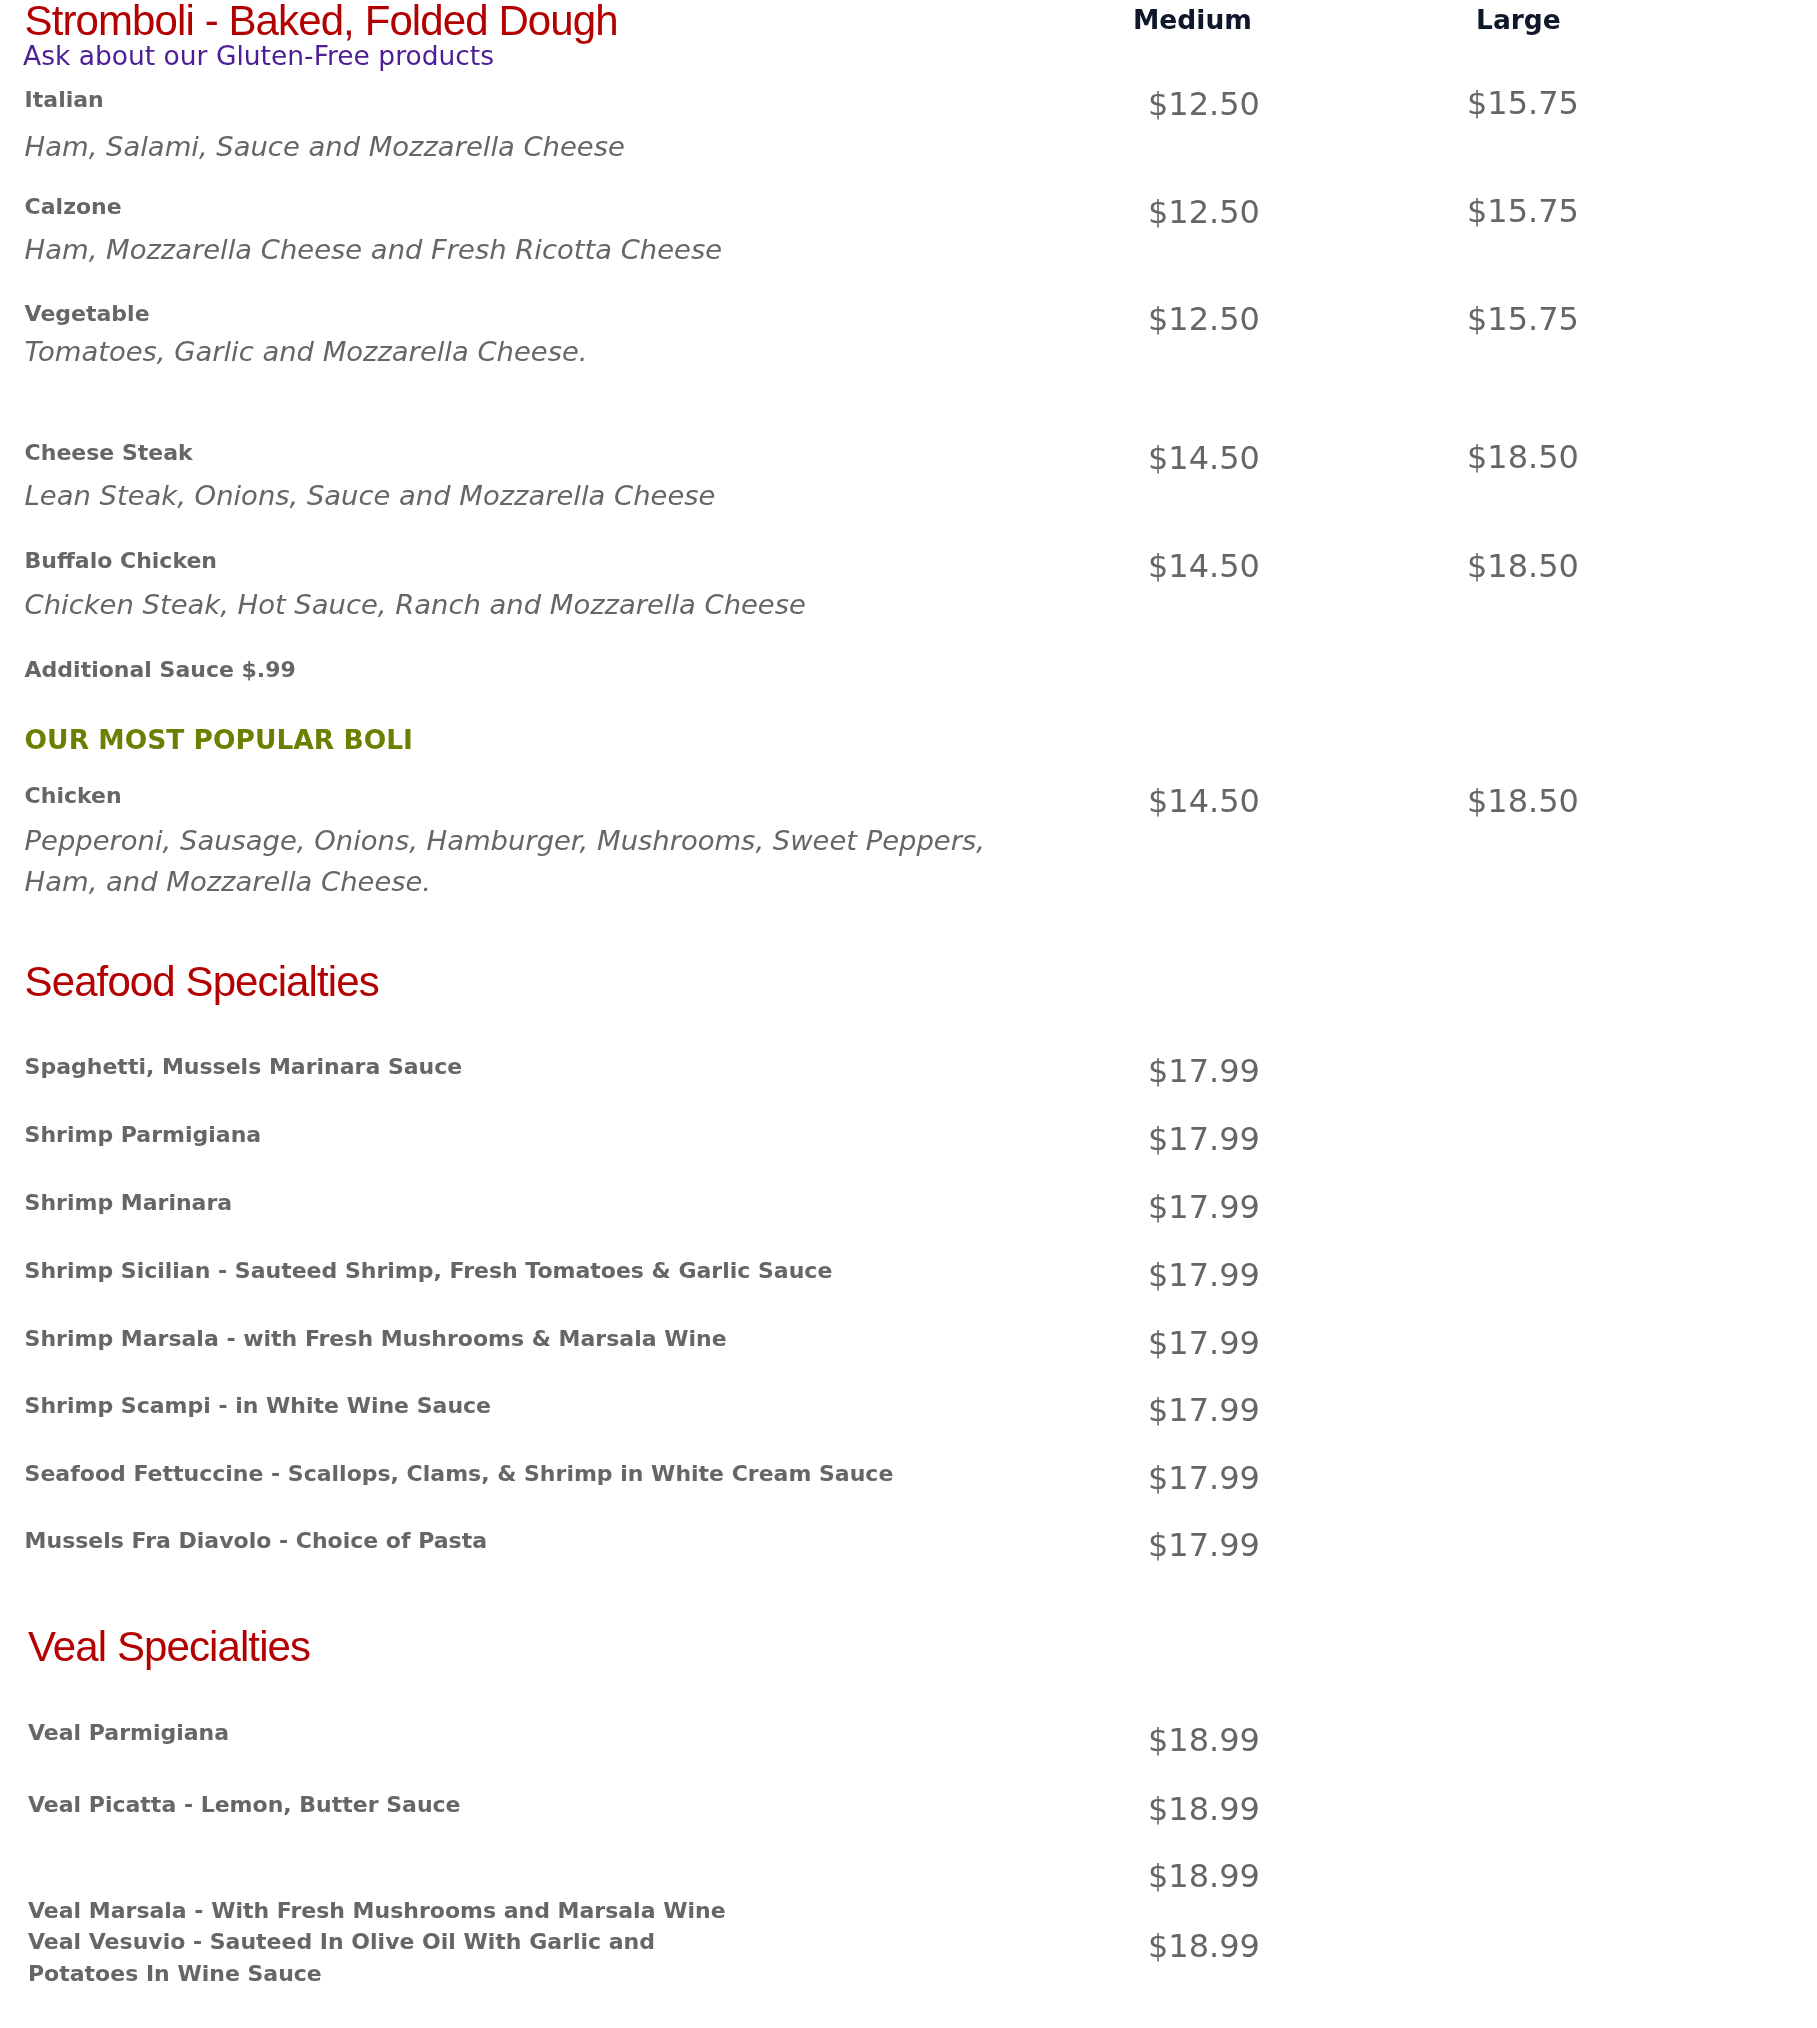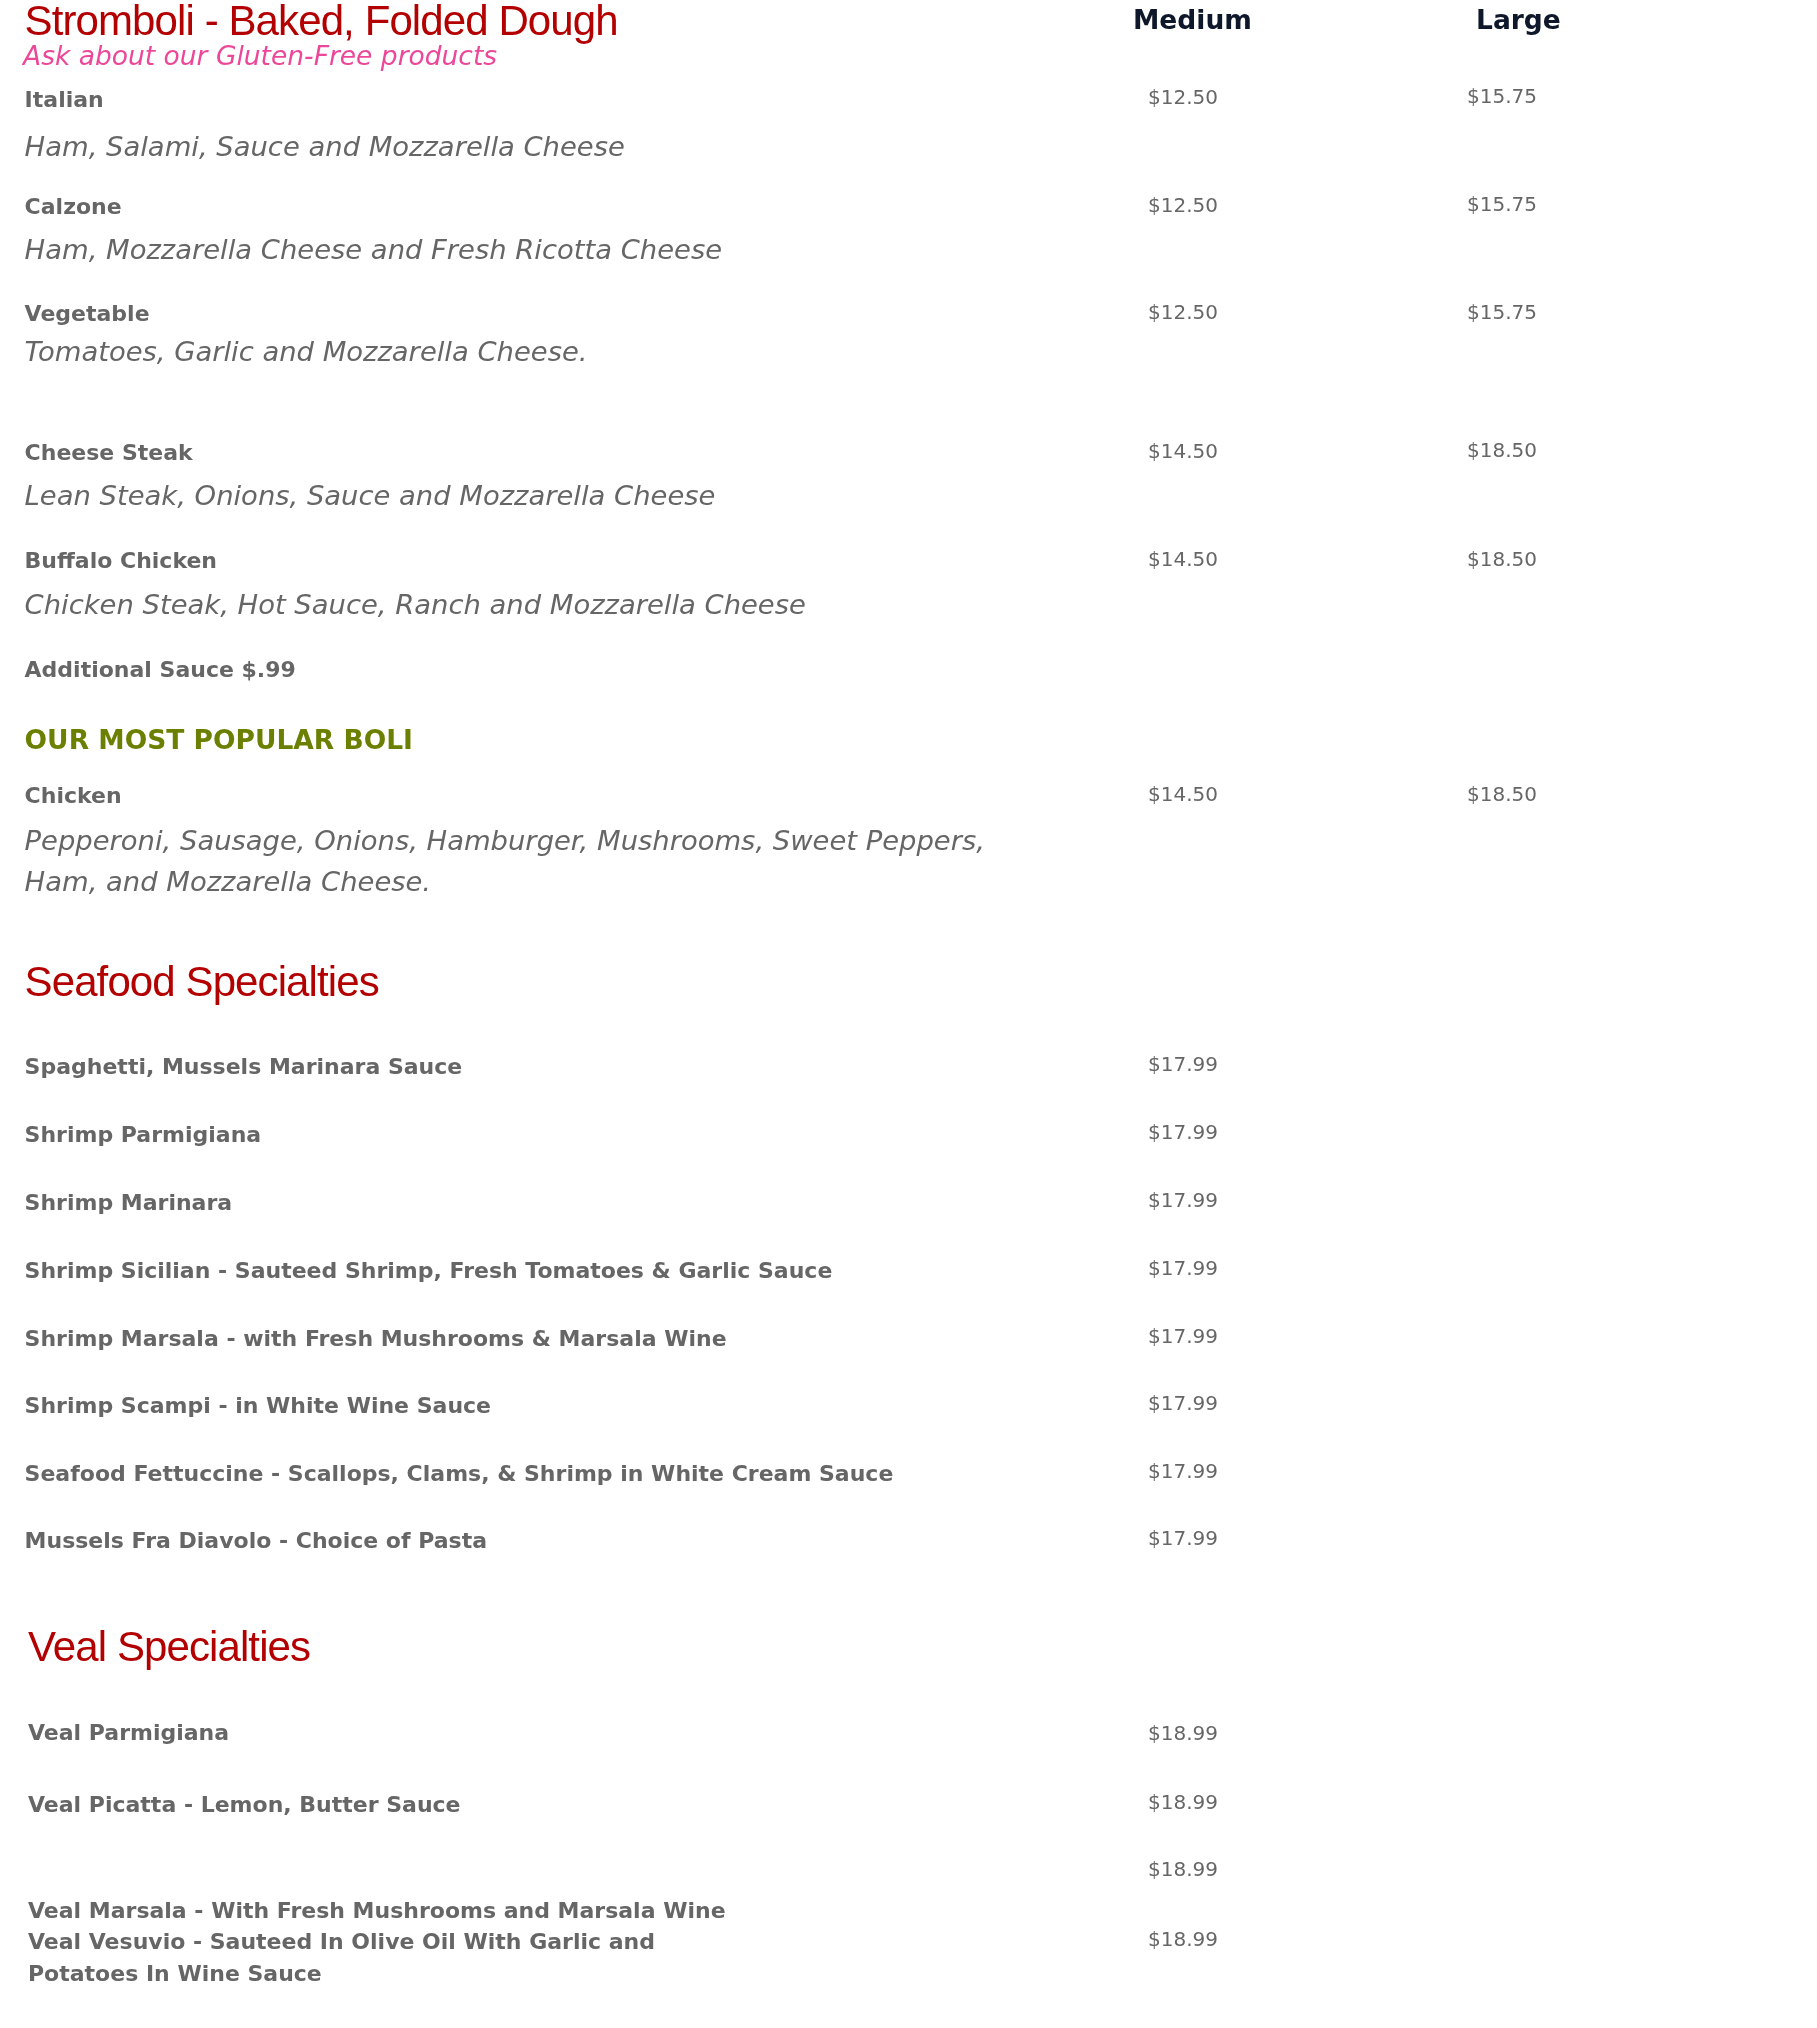--- a/index.html
+++ b/index.html
@@ -5,25 +5,25 @@
     html, body { margin: 0; padding: 0; background: #ffffff; }
     body {
       width: 1817px; height: 2028px; position: relative; overflow: hidden;
       font-family: "DejaVu Sans", sans-serif; color: #666666;
     }
     .abs { position: absolute; white-space: nowrap; }
     .section-title {
       font-family: Liberation Sans, sans-serif;
       color: #b30000; font-size: 42px; letter-spacing: -0.9px; line-height: 1;
     }
-    .note { font-style: italic; font-size: 26.5px; color: #ec4899; }
+    .note { font-size: 26.5px; color: #4c1d95; }
     .col-head { font-weight: bold; font-size: 26.5px; color: #0f172a; }
     .item-name { font-weight: bold; font-size: 22px; color: #666666; }
     .item-desc { font-style: italic; font-size: 27.4px; color: #666666; line-height: 41px; }
-    .price { font-size: 20px; color: #666666; }
+    .price { font-size: 32px; color: #666666; }
     .popular { font-weight: bold; font-size: 26.5px; }
   </style>
 </head>
 <body>
 
 <div class="abs section-title" style="left:24.6px; top:0px;">Stromboli - Baked, Folded Dough</div>
 <div class="abs note" style="left:23px; top:40px;">Ask about our Gluten-Free products</div>
 <div class="abs col-head" style="left:1133px; top:3.8px;">Medium</div>
 <div class="abs col-head" style="left:1476px; top:3.8px;">Large</div>
 

